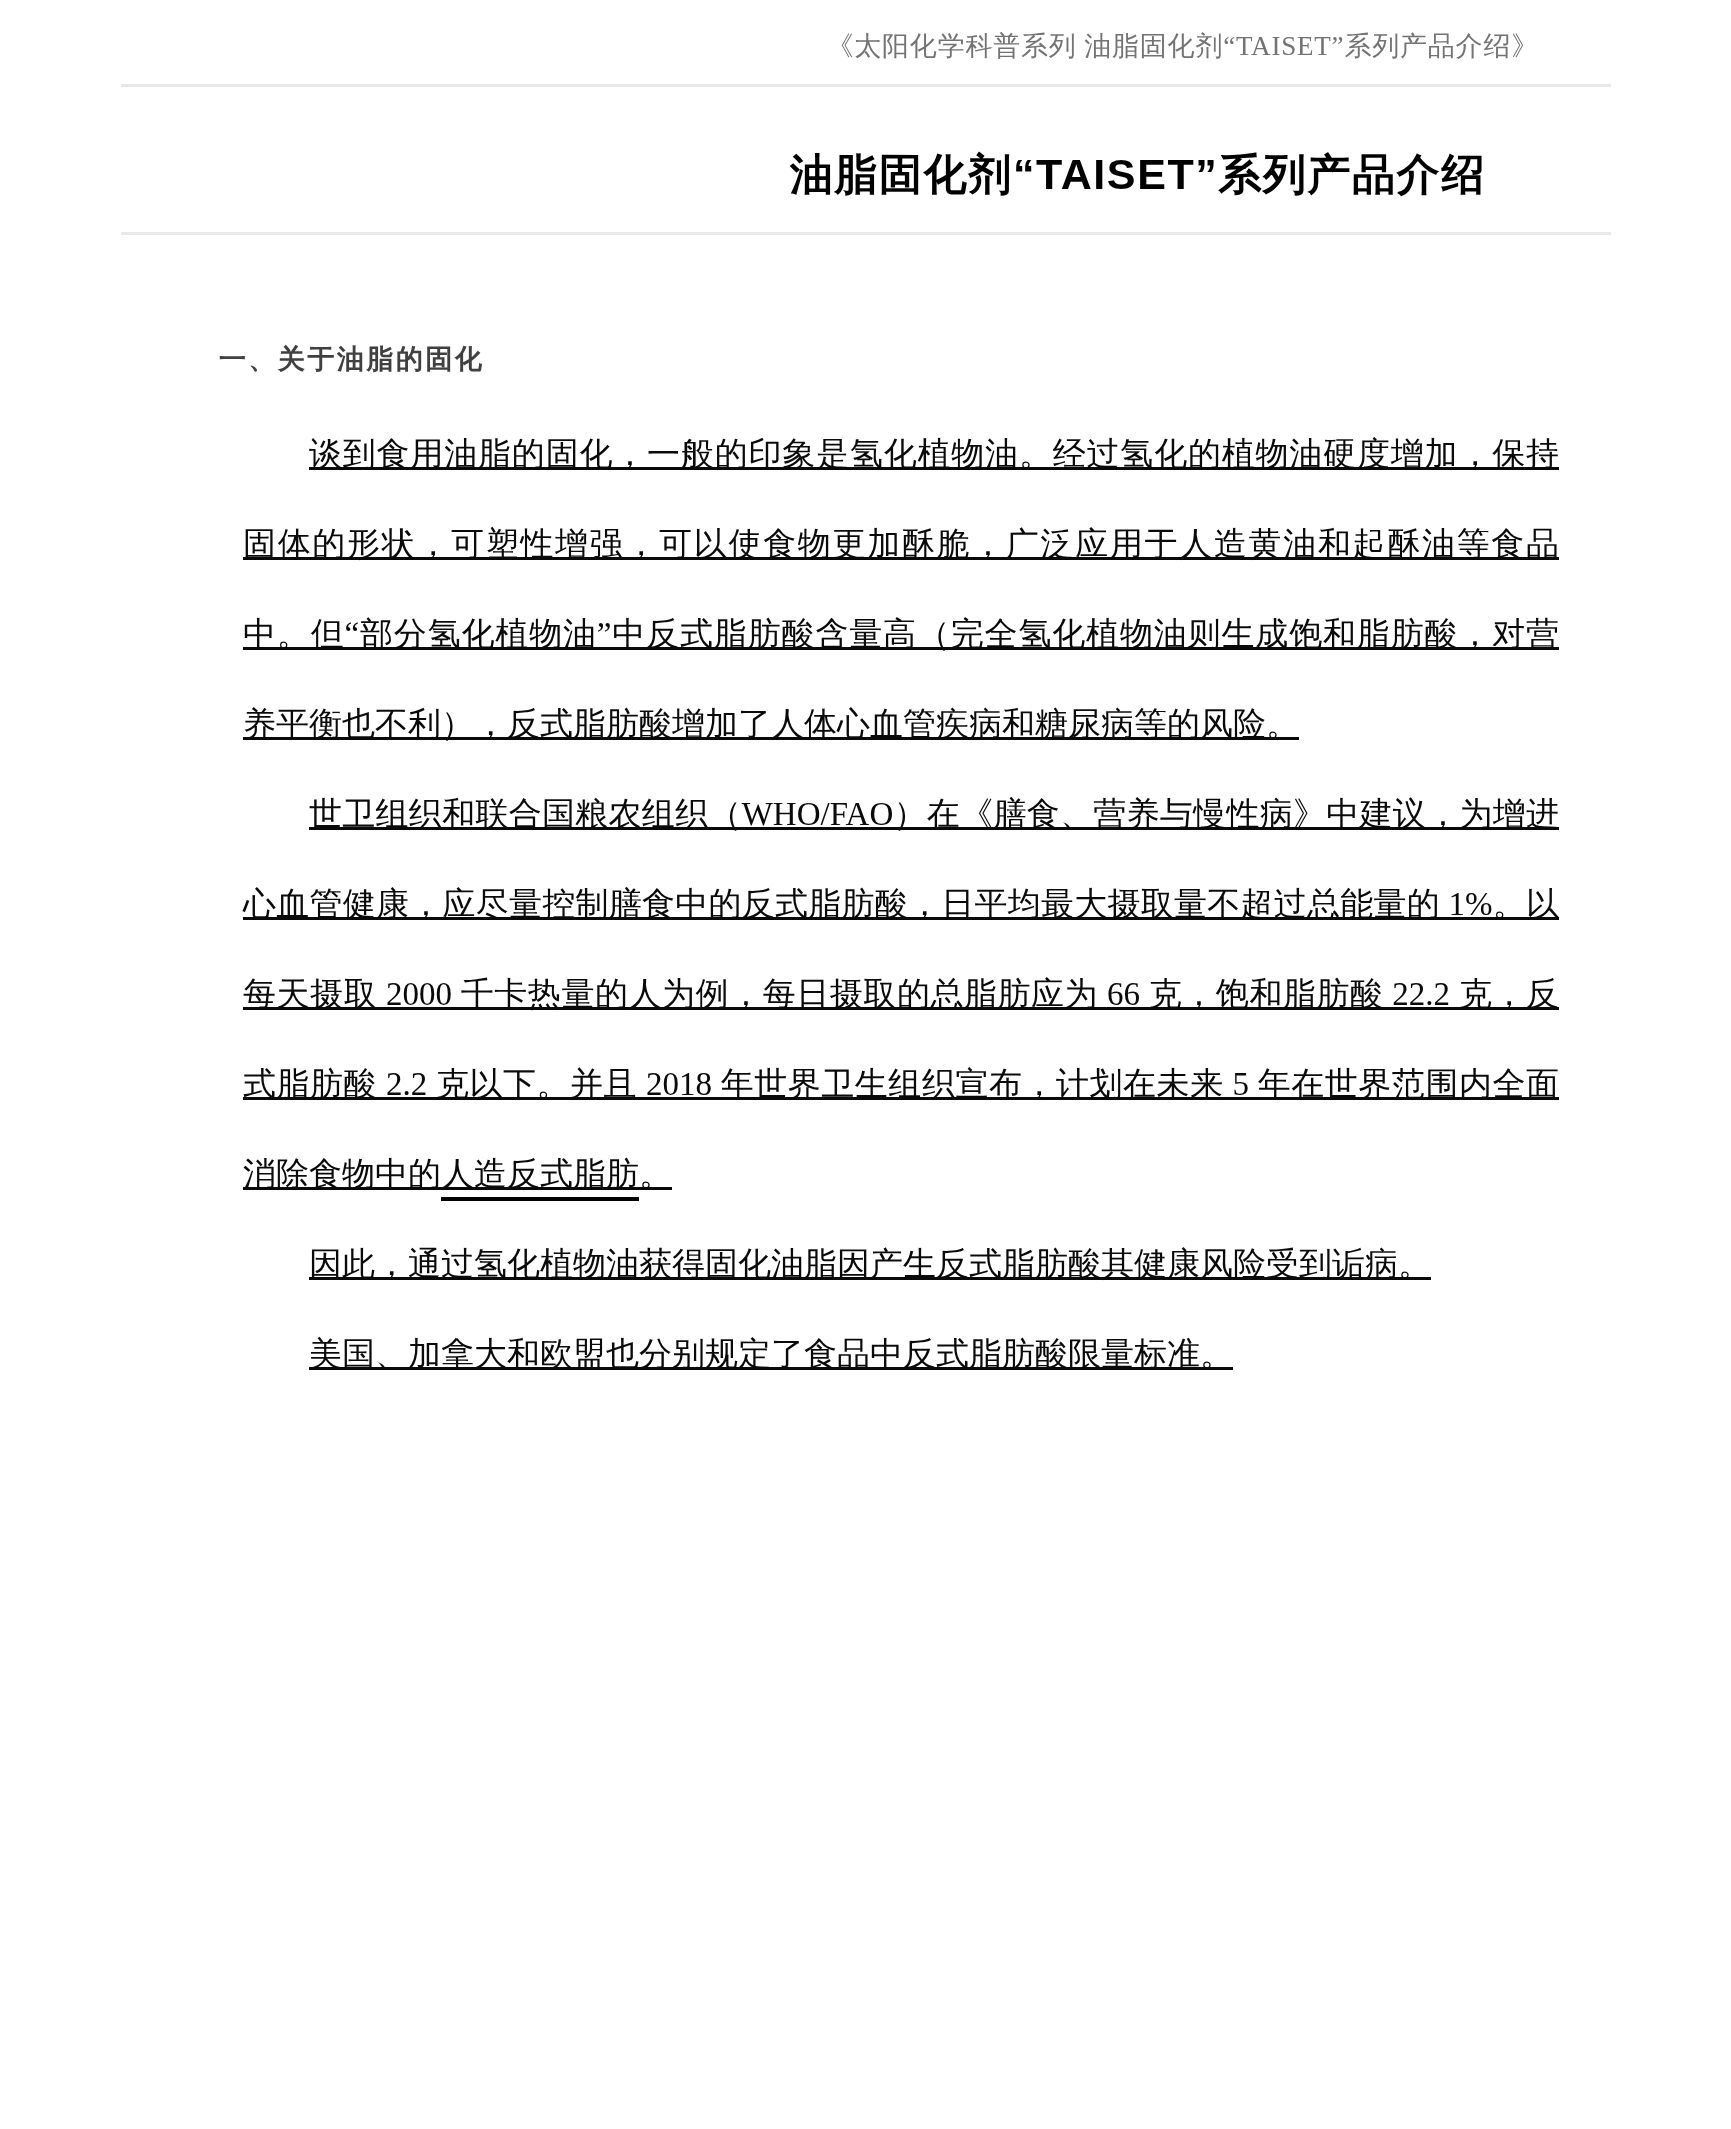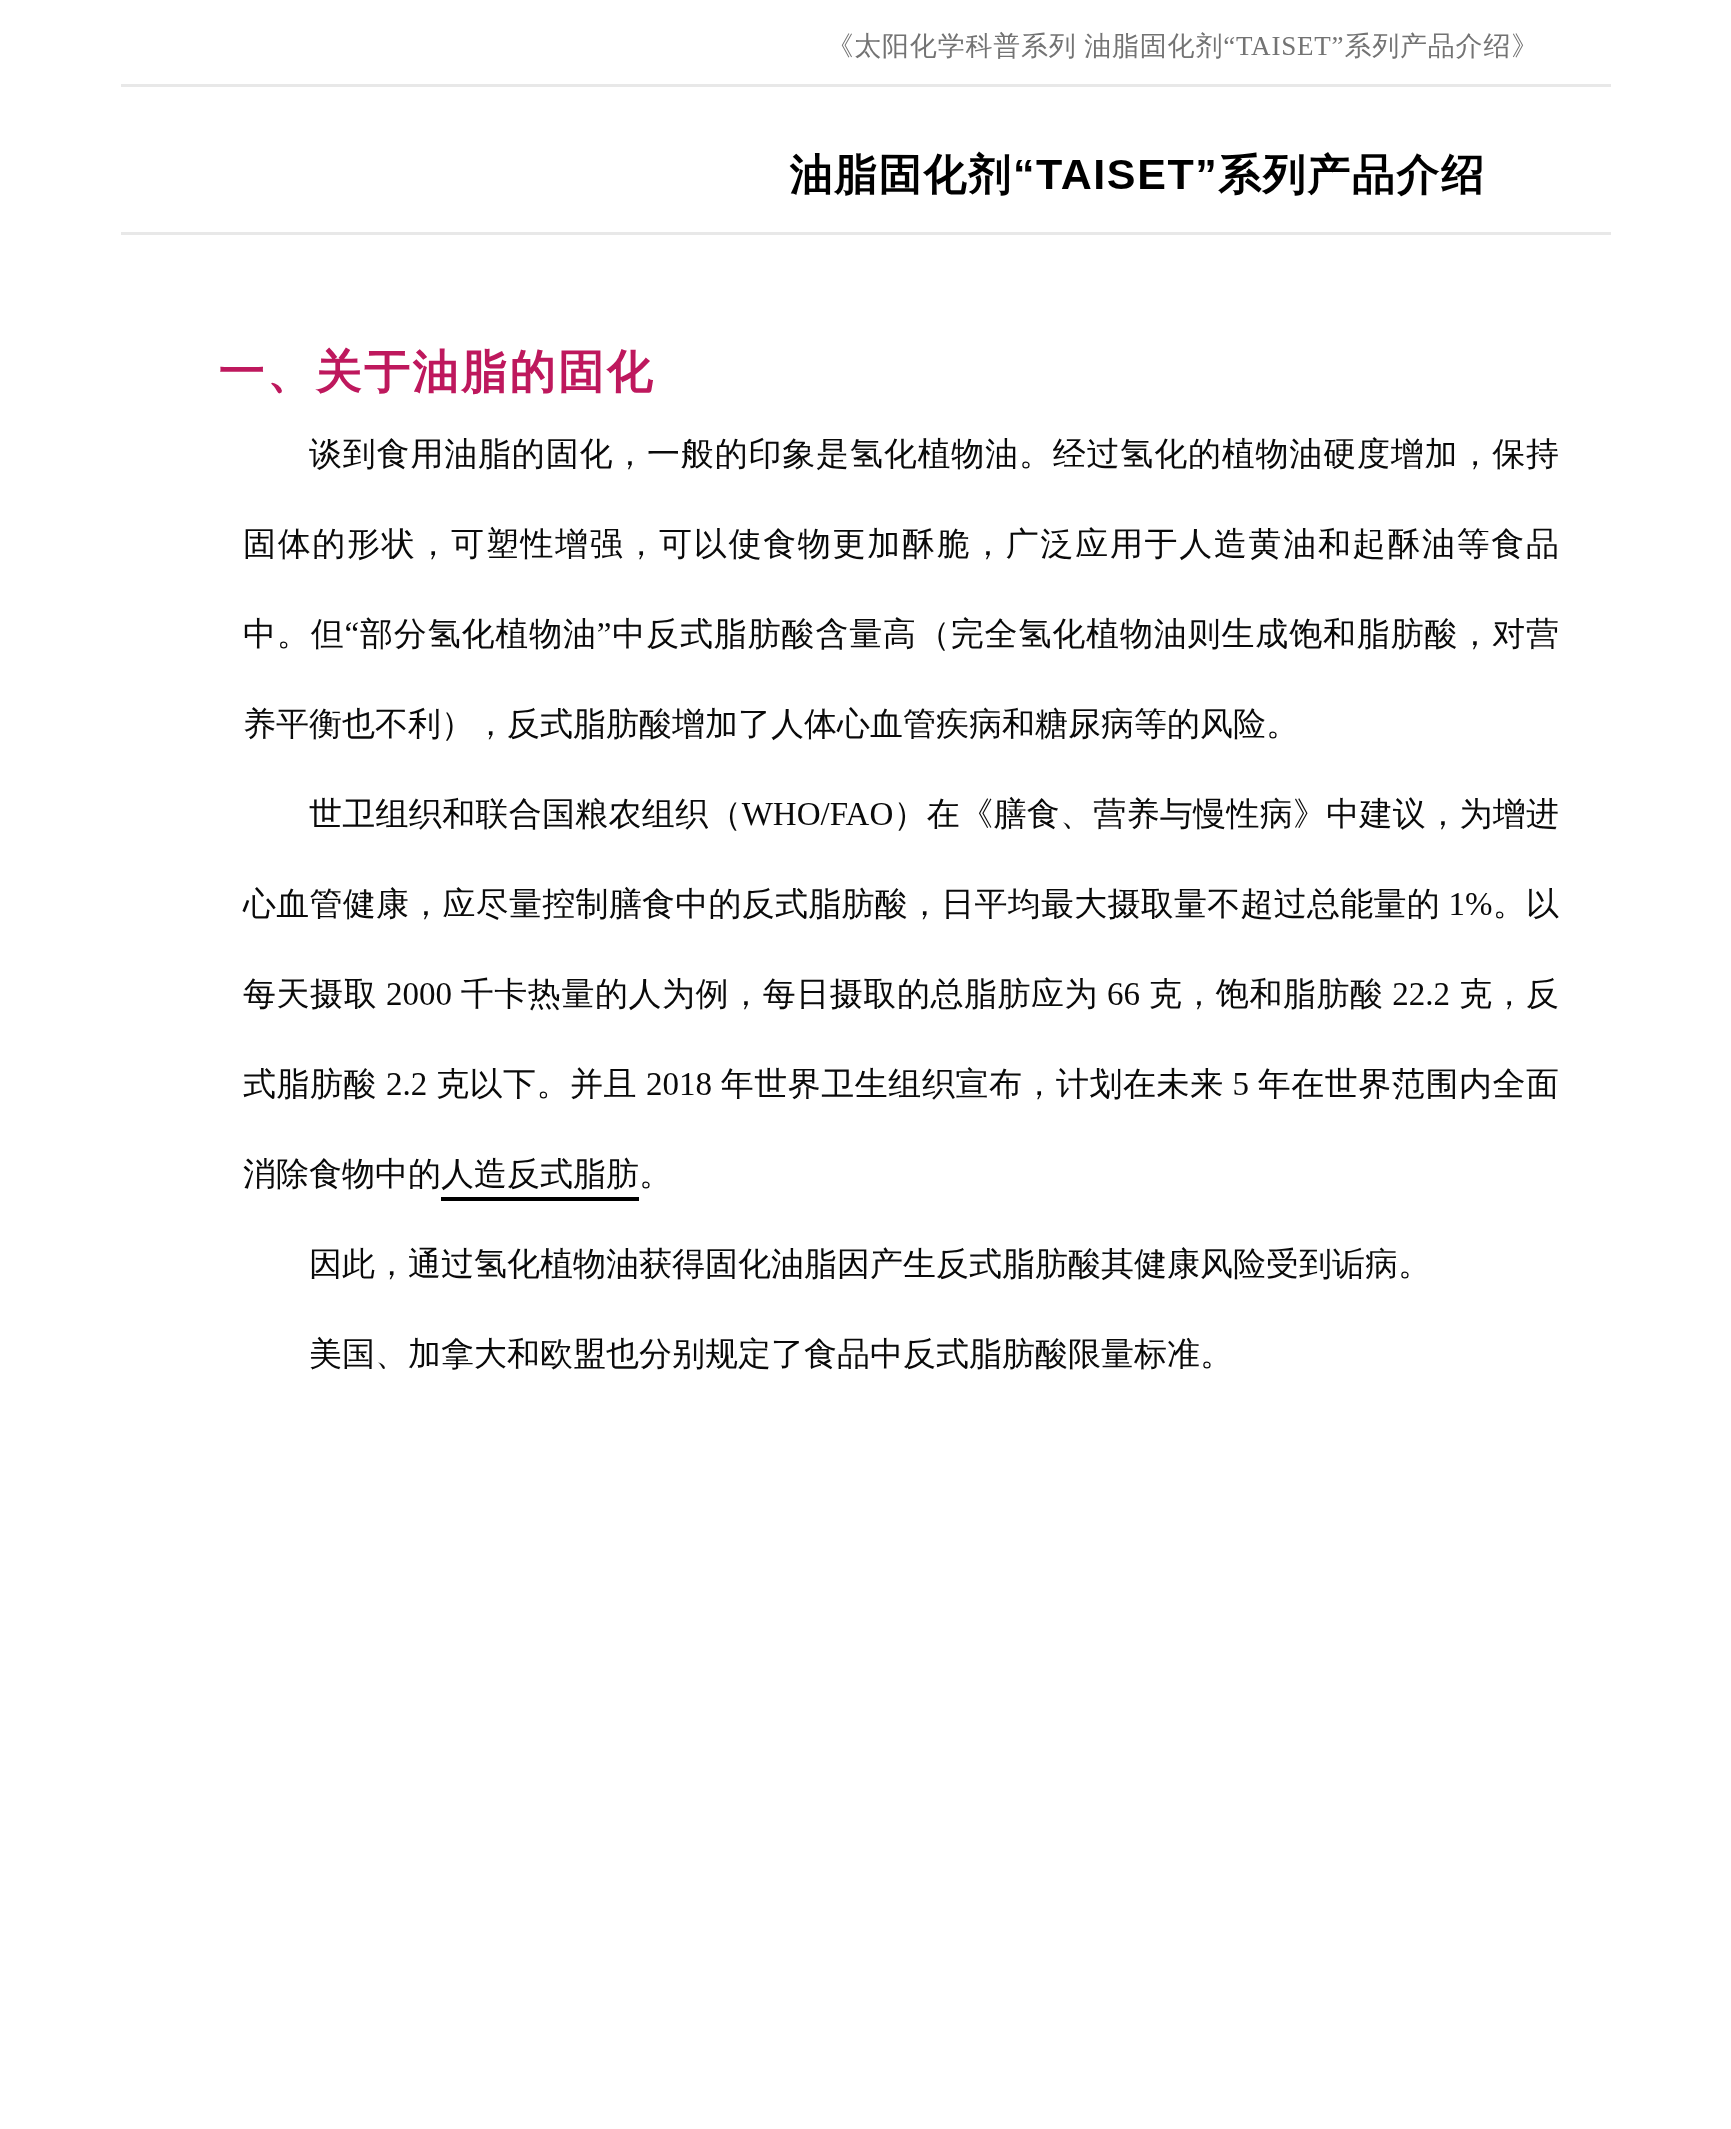--- a/index.html
+++ b/index.html
@@ -46,36 +46,37 @@
     font-size: 43px;
     font-weight: bold;
     letter-spacing: 1.6px;
     color: #000000;
     font-family: "Liberation Sans", sans-serif;
   }
   .section-heading {
     position: absolute;
     top: 341px;
     left: 219px;
-    font-size: 46px;
+    font-size: 27px;
     font-weight: bold;
     letter-spacing: 2.5px;
-    color: #be185d;
+    color: #404040;
     font-family: "Liberation Sans", sans-serif;
   }
   .body-text {
     position: absolute;
     top: 409px;
     left: 243px;
     width: 1316px;
     font-size: 33px;
     line-height: 90px;
     text-align: justify;
     color: #0a0a0a;
     font-family: "Liberation Serif", serif;
+    text-decoration: underline;
   }
   .body-text p {
     margin: 0;
     padding: 0;
     text-indent: 2em;
   }
   .underline-strong {
     border-bottom: 4.1px solid #000000;
     padding-bottom: 4.9px;
   }

